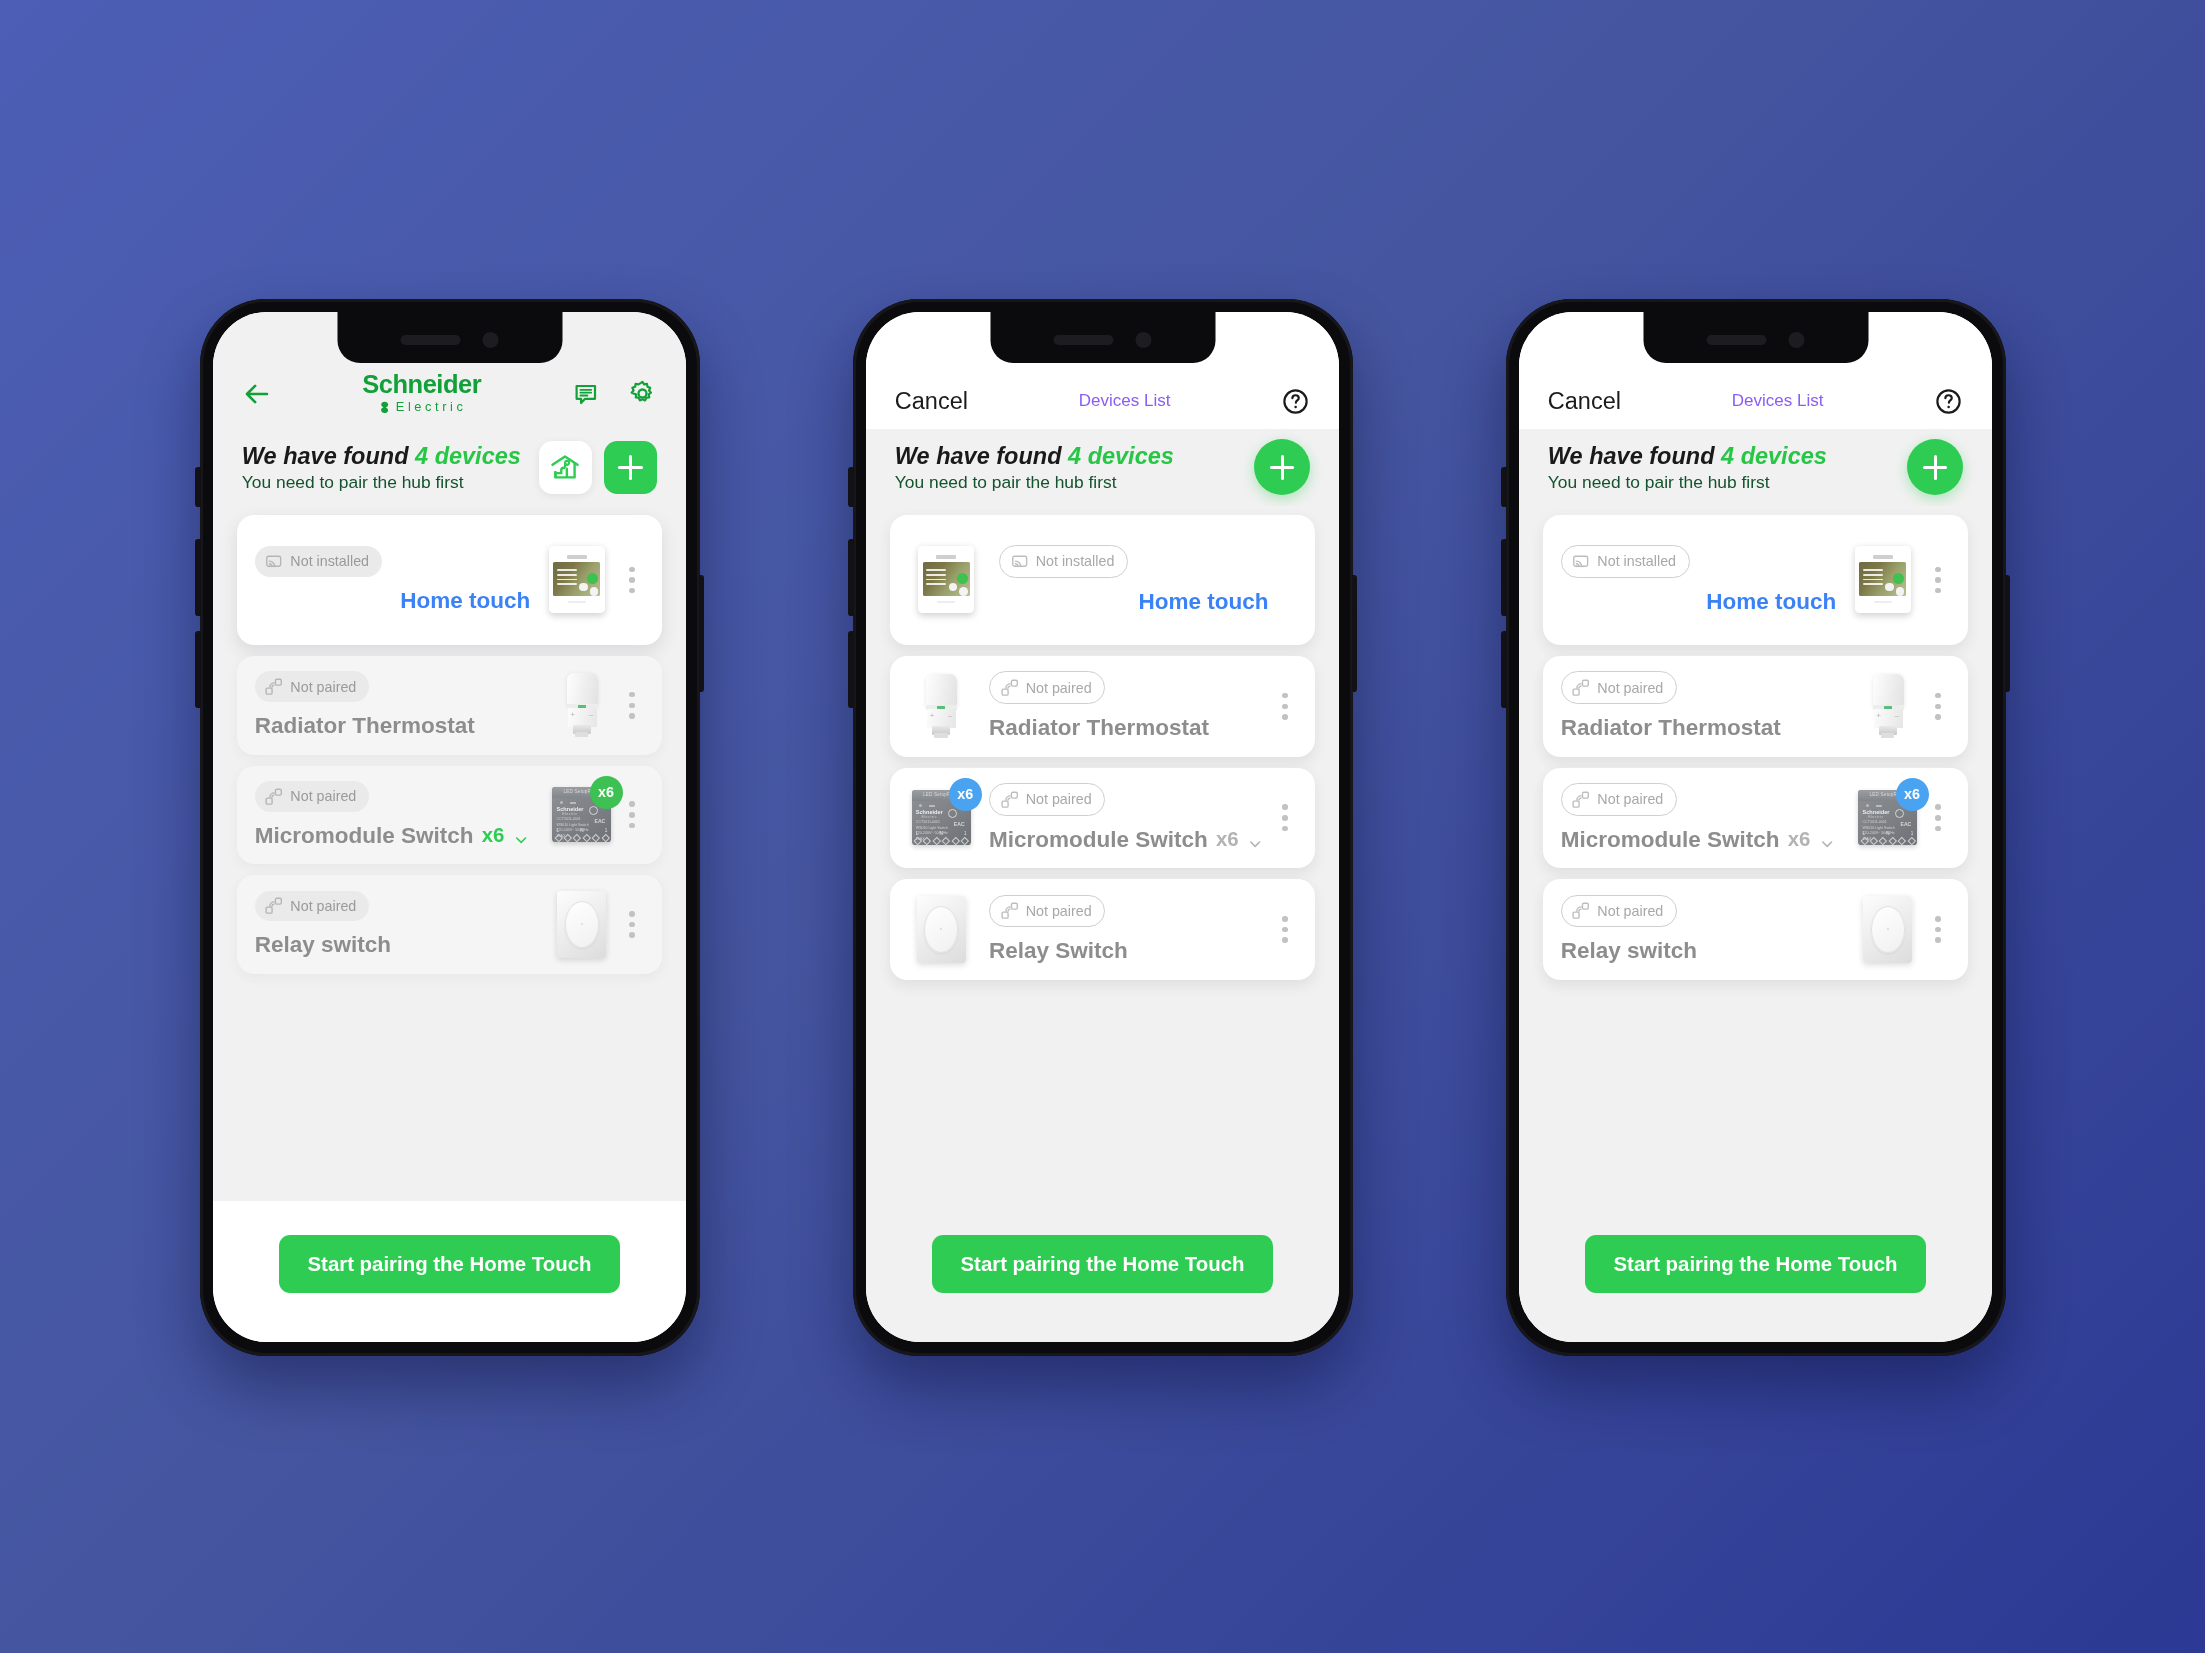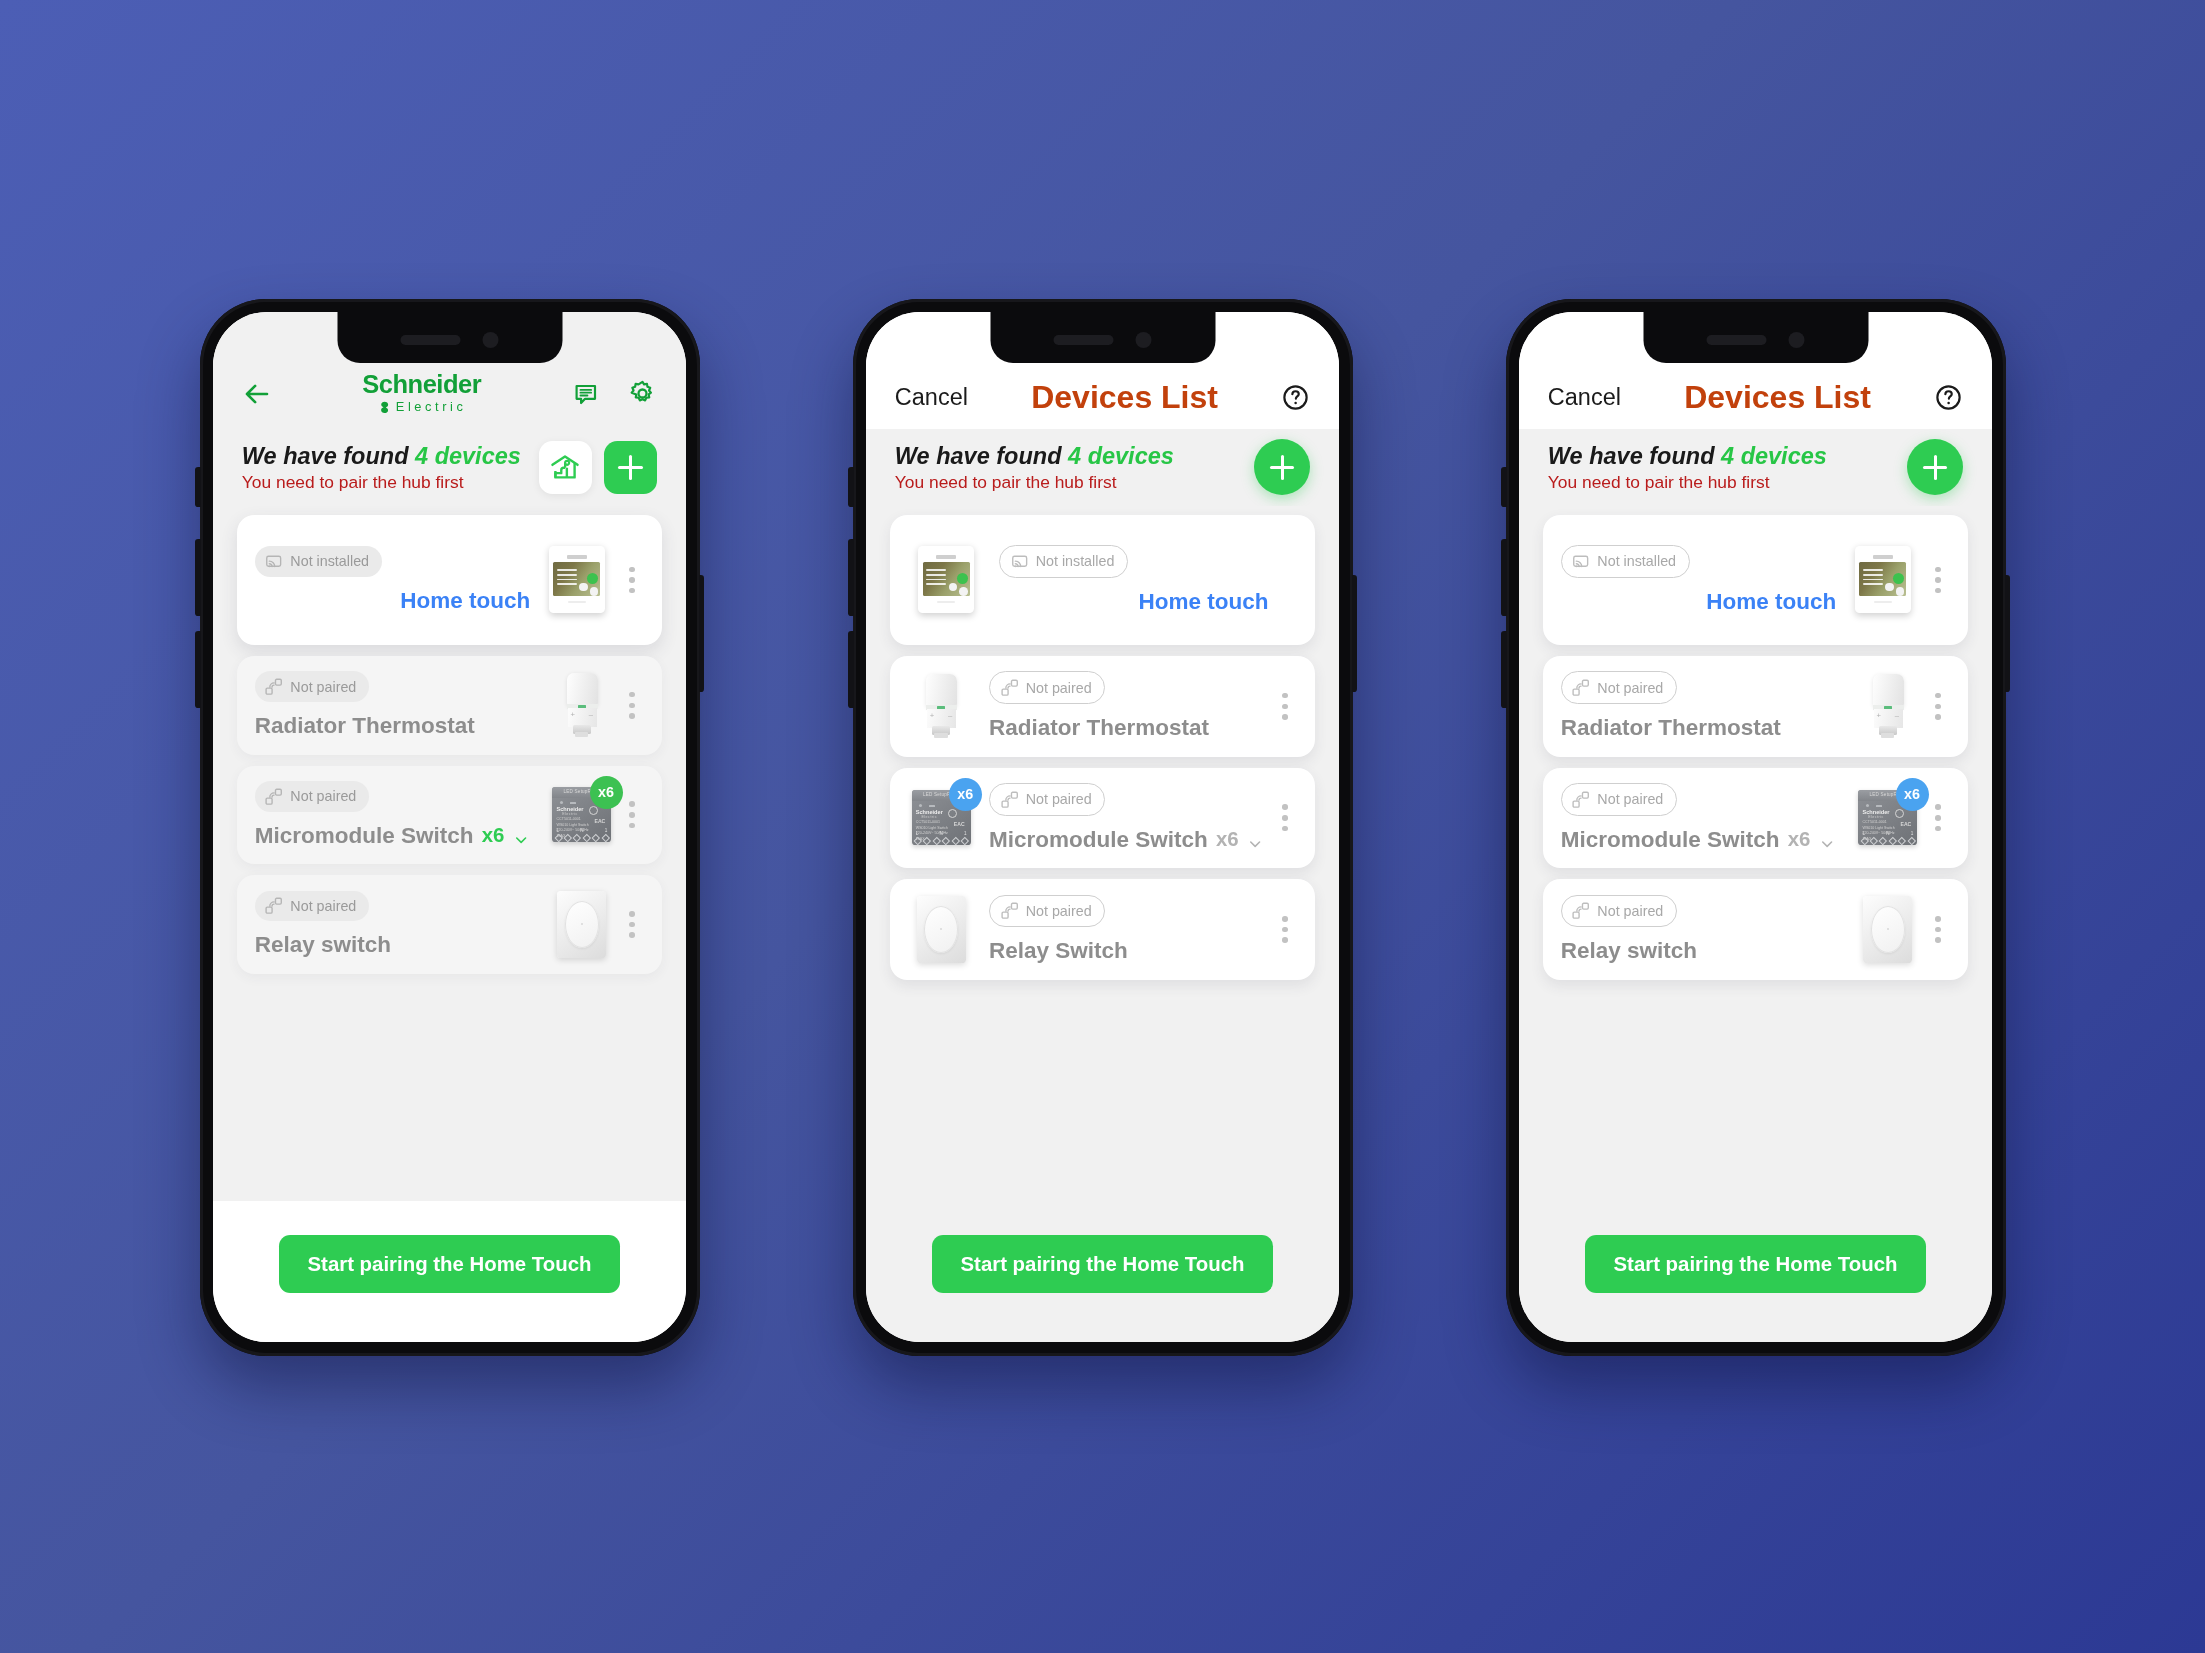--- a/index.html
+++ b/index.html
@@ -46,28 +46,28 @@
   .tb-row { display:flex; align-items:center; width:100%; }
 
   .icon-btn { display:flex; align-items:center; justify-content:center; flex:0 0 auto; }
   .brandwrap { flex:1; display:flex; justify-content:center; align-items:center; }
   .brand { display:flex; flex-direction:column; align-items:center; line-height:1; }
   .brand .b1 { font-size:25.5px; font-weight:700; color:#12a038; letter-spacing:-0.5px; }
   .brand .b2 { display:flex; align-items:center; gap:3.6px; margin-top:2.6px; }
   .brand .b2 .txt { font-size:12.8px; font-weight:400; color:#12a038; letter-spacing:3.6px; }
 
   .cancel { font-size:23.5px; color:#1b1b1b; font-weight:400; }
-  .navtitle { flex:1; text-align:center; font-size:32px; font-weight:700; color:#c2410c; }
+  .navtitle { flex:1; text-align:center; font-size:17px; font-weight:400; color:#8b5cf6; }
 
   
   .headline { background:#f1f1f1; padding:0 29px; display:flex; align-items:center; flex:0 0 auto; height:77px; }
   .hl-text { flex:1; }
   .hl-main { font-size:23.5px; font-weight:700; color:#1a1a1a; line-height:1.16;font-style:italic; }
   .hl-main .accent { color:#27c646; }
-  .hl-sub { font-size:17.4px; color:#b91c1c; margin-top:2px; line-height:1.16; }
+  .hl-sub { font-size:17.4px; color:#14532d; margin-top:2px; line-height:1.16; }
   .hl-actions { display:flex; align-items:center; gap:12.3px; }
 
   .sq-btn { width:53px; height:53px; border-radius:13.3px; display:flex; align-items:center; justify-content:center; }
   .sq-btn.white { background:#fff; box-shadow:0 2px 8.2px rgba(0,0,0,.07); }
   .sq-btn.green { background:#2ecc52; }
   .circ-btn { width:56px; height:56px; border-radius:50%; background:#2ecc52; display:flex; align-items:center; justify-content:center; box-shadow:0 4.1px 12.3px rgba(46,204,82,.35); }
   .plus { position:relative; width:24.5px; height:24.5px; }
   .plus:before,.plus:after { content:""; position:absolute; background:#fff; border-radius:1.5px; }
   .plus:before { left:50%; top:0; width:3.1px; height:24.5px; margin-left:-1.5px; }
   .plus:after  { top:50%; left:0; height:3.1px; width:24.5px; margin-top:-1.5px; }

